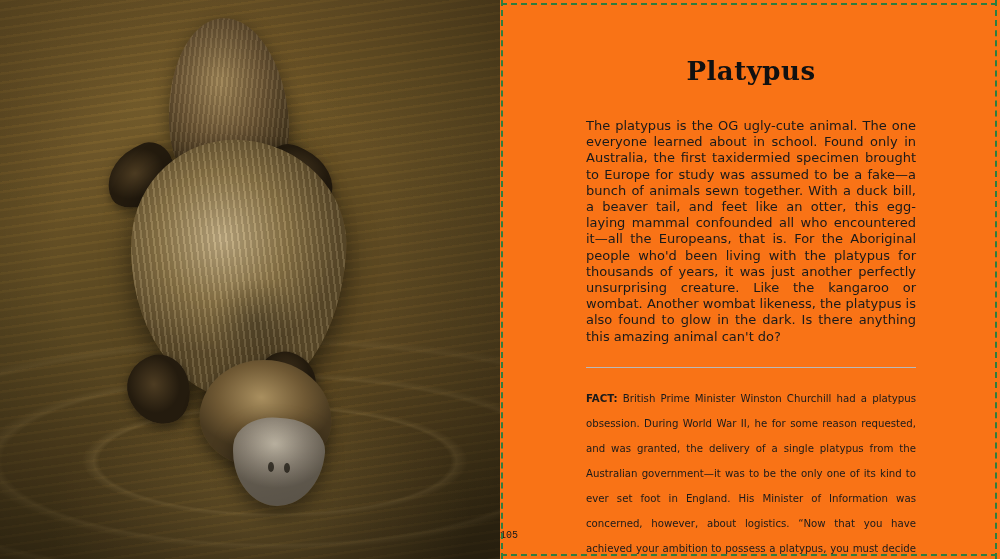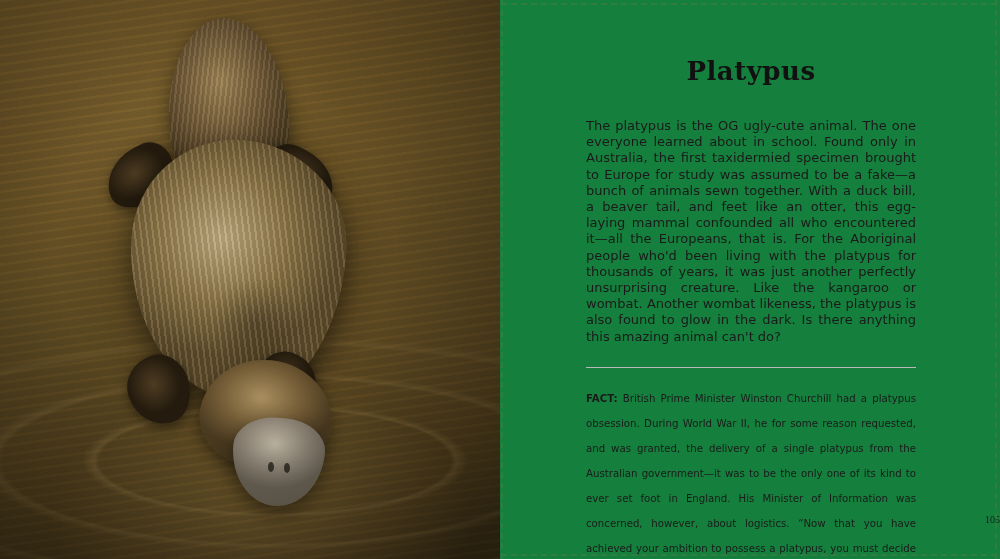--- a/index.html
+++ b/index.html
@@ -179,21 +179,21 @@
     background: rgba(30,26,18,0.75);
   }
   .n1 { left: 268px; top: 462px; }
   .n2 { left: 284px; top: 463px; }
 
   
   .text-page {
     position: relative;
     width: 500px;
     height: 559px;
-    background: #15803d;
+    background: #f97316;
   }
   .content {
     position: absolute;
     left: 86px;
     top: 0;
     width: 330px;
     height: 559px;
   }
   .chapter-title {
     font-family: "DejaVu Serif", serif;
@@ -226,23 +226,23 @@
     text-align: justify;
     margin: 0;
   }
   .fact-label {
     font-weight: 700;
   }
   .folio {
     position: absolute;
     left: 0;
     right: 0;
-    top: 514px;
-    text-align: right;
-    font-family: Liberation Serif, serif;
+    top: 530px;
+    text-align: left;
+    font-family: Liberation Mono, monospace;
     font-size: 10px;
     color: #1a1a1a;
   }
 
   
   .dash-v {
     position: absolute;
     top: 0;
     bottom: 0;
     width: 0;

